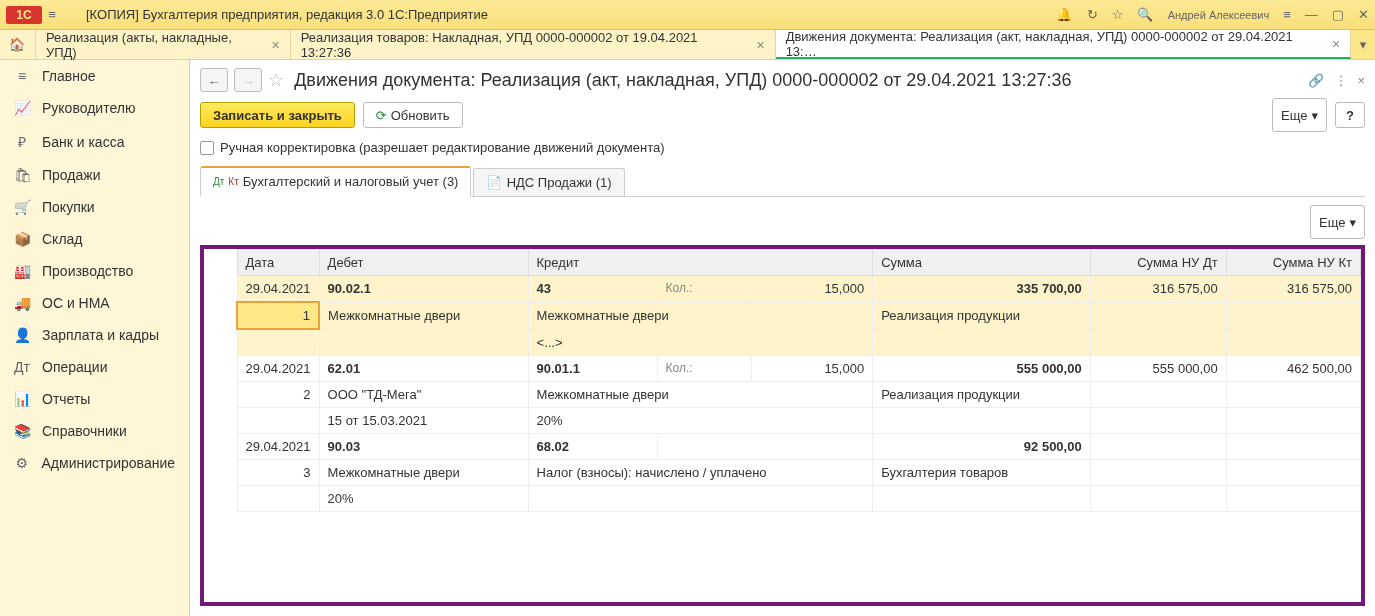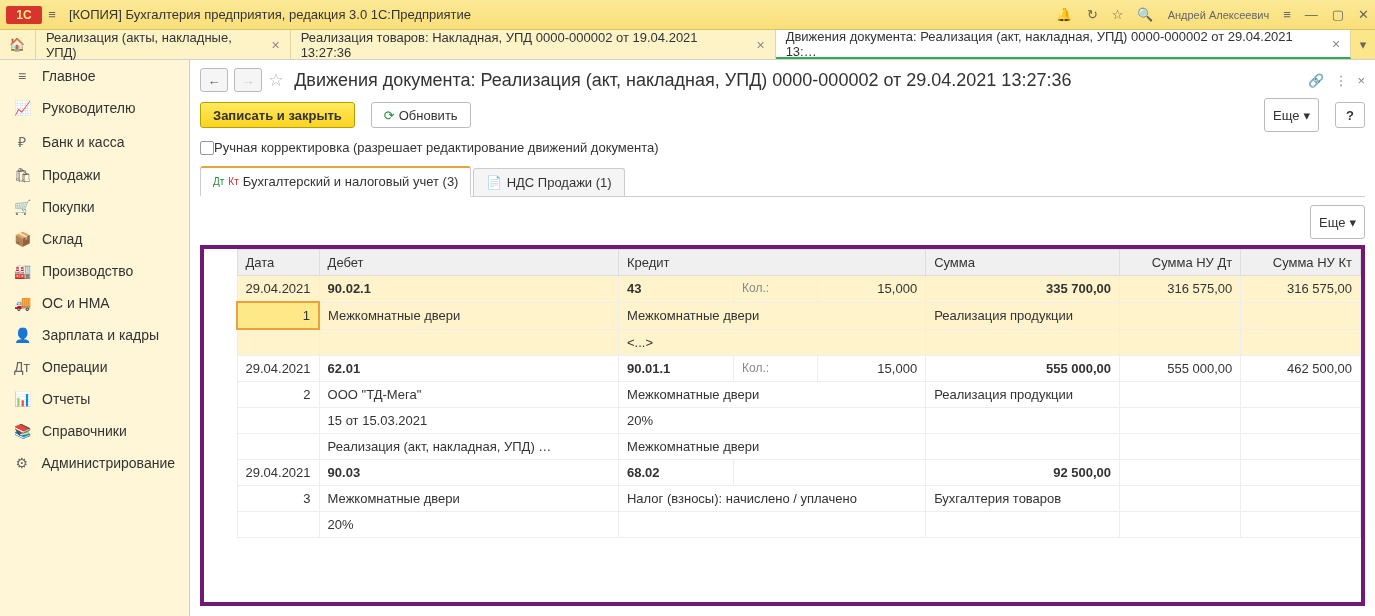--- a/index.html
+++ b/index.html
@@ -1,21 +1,21 @@
 <!DOCTYPE html>
 <html><head>
 <meta charset="utf-8">
 <style>
 * { margin: 0; padding: 0; box-sizing: border-box; font-family: Arial, sans-serif; }
 body { width: 1375px; height: 616px; background: #fff; overflow: hidden; font-size: 13px; color: #333; }
 
 .titlebar { height: 30px; background: linear-gradient(#fce996, #f9df7a); display: flex; align-items: center; padding: 0 6px; border-bottom: 1px solid #d6c36b; }
 .titlebar .logo { width: 36px; height: 18px; background: #d6342c; color: #fde88a; font-weight: bold; font-size: 12px; display: flex; align-items: center; justify-content: center; border-radius: 2px; }
 .titlebar .menu-icon { width: 20px; text-align: center; color: #666; cursor: pointer; }
-.titlebar .title { margin-left: 7px; color: #333; font-size: 13px; flex: 1; }
+.titlebar .title { margin-left: 24px; color: #333; font-size: 13px; flex: 1; }
 .titlebar .right-icons { display: flex; gap: 14px; align-items: center; color: #666; }
 .titlebar .right-icons span { cursor: pointer; }
 .titlebar .user { font-size: 11px; }
 
 .tabbar { height: 30px; background: #fdf3c7; display: flex; align-items: stretch; border-bottom: 1px solid #d0d0d0; }
 .tabbar .home-btn { width: 36px; display: flex; align-items: center; justify-content: center; border-right: 1px solid #e0d6a0; cursor: pointer; color: #444; }
 .tabbar .tab { display: flex; align-items: center; padding: 0 10px; border-right: 1px solid #e0d6a0; cursor: pointer; gap: 6px; background: #fdf3c7; font-size: 13px; }
 .tabbar .tab.active { background: #fff; border-bottom: 2px solid #2eab5a; position: relative; }
 .tabbar .tab .close { color: #888; font-size: 14px; }
 .tabbar .filler { flex: 1; }
@@ -28,28 +28,28 @@
 
 .page { flex: 1; background: #fff; padding: 8px 10px 10px 10px; overflow: hidden; display: flex; flex-direction: column; }
 .page-header { display: flex; align-items: center; gap: 6px; margin-bottom: 6px; }
 .nav-btn { width: 28px; height: 24px; border: 1px solid #bbb; background: #f5f5f5; border-radius: 3px; display: flex; align-items: center; justify-content: center; cursor: pointer; color: #555; }
 .nav-btn.disabled { color: #ccc; }
 .star { color: #bbb; font-size: 18px; cursor: pointer; }
 .page-title { font-size: 18px; color: #333; margin-left: 4px; flex: 1; }
 .header-right { display: flex; gap: 10px; color: #888; align-items: center; }
 .header-right span { cursor: pointer; }
 
-.toolbar { display: flex; align-items: center; gap: 16px; margin-bottom: 8px; }
+.toolbar { display: flex; align-items: center; gap: 8px; margin-bottom: 8px; }
 .btn { height: 26px; padding: 0 12px; border: 1px solid #b5a100; background: linear-gradient(#ffe95e, #fcd421); border-radius: 3px; cursor: pointer; font-weight: bold; color: #333; font-size: 13px; display: flex; align-items: center; }
 .btn.secondary { background: #fff; border-color: #bbb; font-weight: normal; color: #333; gap: 4px; }
 .btn.more { background: #fff; border-color: #bbb; font-weight: normal; color: #333; gap: 4px; padding: 16px 8px; }
 .spacer { flex: 1; }
 .help-btn { width: 30px; height: 26px; border: 1px solid #bbb; background: #fff; border-radius: 3px; cursor: pointer; display: flex; align-items: center; justify-content: center; color: #333; font-weight: bold; }
 
-.checkbox-row { display: flex; align-items: center; margin-bottom: 10px; font-size: 13px; color: #333; }
+.checkbox-row { display: flex; align-items: center; gap: 6px; margin-bottom: 10px; font-size: 13px; color: #333; }
 .checkbox { width: 14px; height: 14px; border: 1px solid #999; border-radius: 2px; cursor: pointer; }
 
 .tabs { display: flex; align-items: flex-end; border-bottom: 1px solid #ccc; margin-bottom: 8px; }
 .tabs .tab { padding: 6px 12px; border: 1px solid #ccc; border-bottom: none; background: #f5f5f5; cursor: pointer; display: flex; align-items: center; gap: 4px; font-size: 13px; border-radius: 3px 3px 0 0; margin-right: 2px; }
 .tabs .tab.active { background: #fff; border-bottom: 2px solid #fff; position: relative; top: 1px; border-top: 2px solid #e8a33d; }
 .tabs .tab .ic { font-size: 10px; }
 
 .table-toolbar { display: flex; justify-content: flex-end; margin-bottom: 6px; }
 
 .table-wrap { border: 4px solid #701a75; flex: 1; overflow: auto; padding-left: 32px; }
@@ -269,28 +269,20 @@
             </tr>
             <tr class="">
               <td></td>
               <td colspan="3">15 от 15.03.2021</td>
               <td colspan="3">20%</td>
               <td></td>
               <td></td>
               <td></td>
             </tr>
             <tr class="">
-              <td></td>
-              <td colspan="3">Реализация (акт, накладная, УПД) …</td>
-              <td colspan="3">Межкомнатные двери</td>
-              <td></td>
-              <td></td>
-              <td></td>
-            </tr>
-            <tr class="">
               <td class="date">29.04.2021</td>
               <td class="bold" colspan="3">90.03</td>
               <td class="bold">68.02</td>
               <td colspan="2"></td>
               <td class="bold right">92 500,00</td>
               <td class="right"></td>
               <td class="right"></td>
             </tr>
             <tr class="">
               <td class="rownum">3</td>

